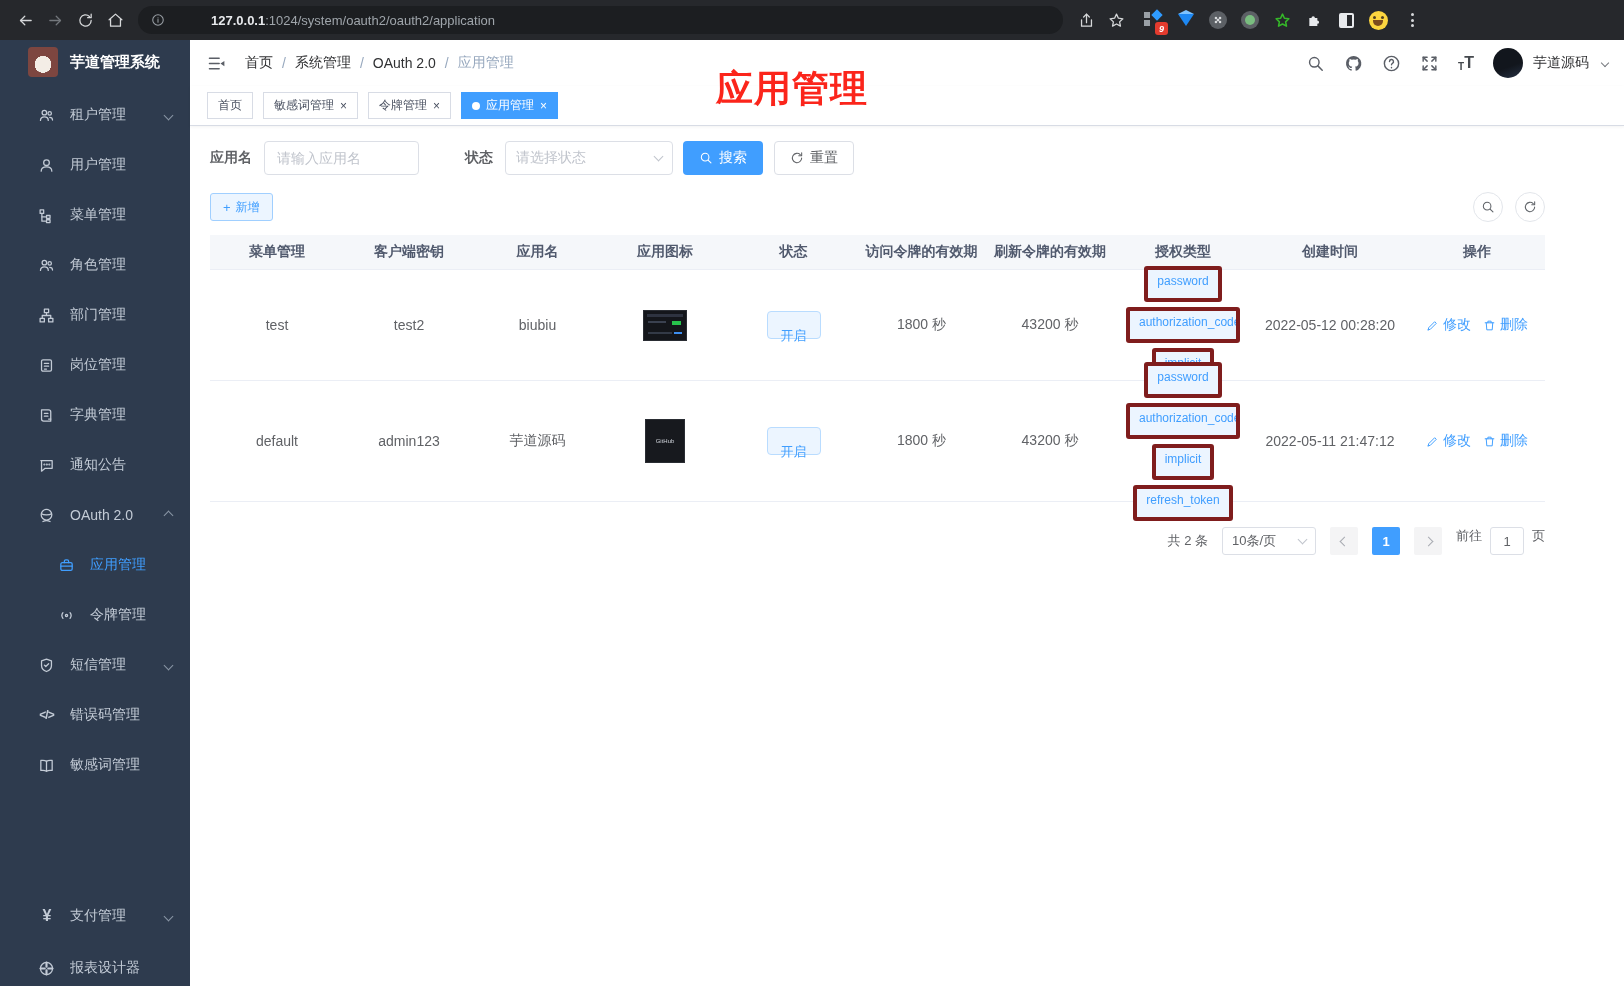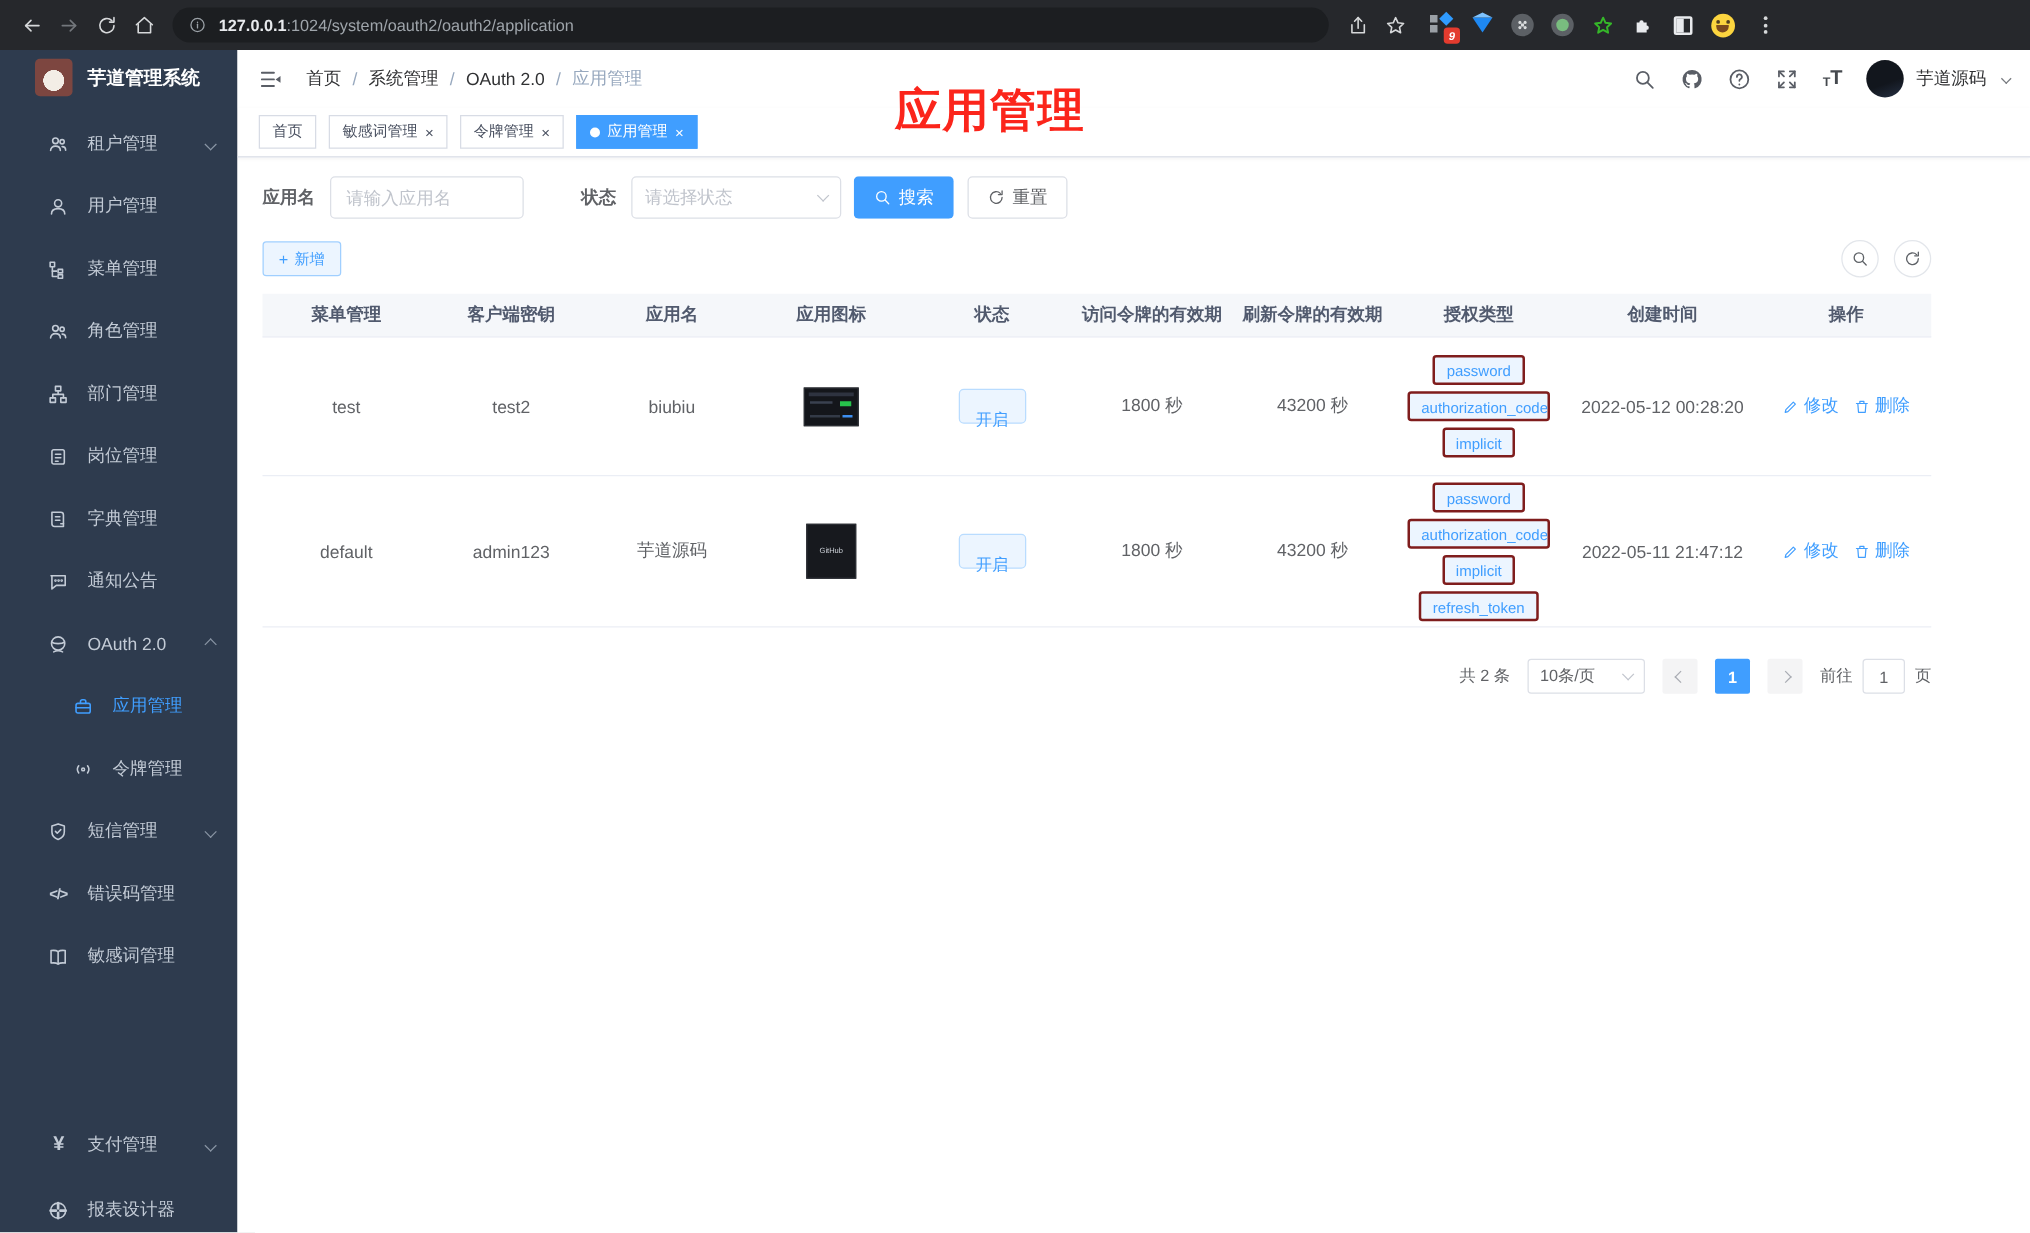--- a/index.html
+++ b/index.html
@@ -10,21 +10,21 @@
   .browser {position:absolute;left:0;top:0;width:1624px;height:40px;background:#26282c;display:flex;align-items:center;padding:0 10px;}
   .b-ico {width:30px;height:34px;display:flex;align-items:center;justify-content:center;color:#d6d8da;flex:none;}
   .b-ico svg {width:17px;height:17px;}
   .b-ico.dim {color:#73777c;}
   .ic {stroke:currentColor;fill:none;stroke-width:1.8;stroke-linecap:round;stroke-linejoin:round;}
   .icf {fill:currentColor;stroke:none;}
   .url-pill {width:925px;height:28px;background:#1c1e21;border-radius:14px;display:flex;align-items:center;gap:10px;padding:0 13px;margin:0 8px;flex:none;}
   .url-pill .info-ic {color:#9aa0a6;display:flex;}
   .url-pill .info-ic svg{width:14px;height:14px;}
   .url-text {font-size:13px;color:#9fa5ab;white-space:nowrap;}
-  .url-text .host {color:#e8eaed;font-weight:700;}
+  .url-text .host {color:#e8eaed;font-weight:700;margin-left:36px;}
   .ext-zone {display:flex;align-items:center;margin-left:8px;gap:2px;}
   .ext {width:30px;height:34px;display:flex;align-items:center;justify-content:center;position:relative;flex:none;}
   .badge {position:absolute;right:1px;bottom:2px;min-width:13px;height:13px;background:#e33b2e;color:#fff;border-radius:3px;font-size:9px;font-weight:700;display:flex;align-items:center;justify-content:center;padding:0 2px;}
   .sq {position:absolute;background:#9aa0a6;width:6px;height:6px;}
   .dia {position:absolute;width:8px;height:8px;background:#2f9bff;transform:rotate(45deg);}
   .gem {width:0;height:0;border-left:8px solid transparent;border-right:8px solid transparent;border-top:12px solid #1e88f2;position:relative;}
   .gem:before {content:"";position:absolute;left:-8px;top:-16px;border-left:8px solid transparent;border-right:8px solid transparent;border-bottom:4px solid #7ec3ff;}
   .circ-gray {width:18px;height:18px;border-radius:50%;background:#5c6065;display:flex;align-items:center;justify-content:center;color:#d9dbdd;}
   .circ-gray svg{width:10px;height:10px;}
   .circ-ring {width:18px;height:18px;border-radius:50%;background:#5c6065;display:flex;align-items:center;justify-content:center;}
@@ -109,21 +109,21 @@
   .table {margin-top:13px;}
   .t-head {display:flex;align-items:center;background:#f5f7fa;height:35px;border-bottom:1px solid #ebeef5;}
   .th {font-size:14px;font-weight:700;color:#515a6e;text-align:center;}
   .t-row {display:flex;align-items:center;border-bottom:1px solid #ebeef5;}
   .r1 {height:111px;} .r2 {height:121px;}
   .td {font-size:14px;color:#606266;display:flex;align-items:center;justify-content:center;text-align:center;}
   .c1{width:134px}.c2{width:130px}.c3{width:127px}.c4{width:128px}.c5{width:129px}
   .c6{width:127px}.c7{width:130px}.c8{width:136px}.c9{width:158px}.c10{width:136px}
   .status-tag {height:28px;line-height:26px;padding:11px 13px;background:#ecf5ff;border:1px solid #b9dcff;border-radius:4px;color:#409eff;font-size:13px;}
   .grant-col {flex-direction:column;}
-  .tag {background:#ecf5ff;border:2px solid #7f1d1d;border-radius:3px;color:#409eff;font-size:12px;height:24px;line-height:22px;padding:0 9px;margin:2.5px 0;white-space:nowrap;}
+  .tag {background:#ecf5ff;border:4px solid #7f1d1d;border-radius:3px;color:#409eff;font-size:12px;height:36px;line-height:22px;padding:0 9px;margin:2.5px 0;white-space:nowrap;}
   .tag.wide {max-width:114px;overflow:hidden;}
   .act {color:#409eff;display:flex;align-items:center;gap:4px;cursor:pointer;font-size:14px;}
   .act svg {width:13px;height:13px;}
   .act + .act {margin-left:12px;}
   .thumb1 {width:44px;height:31px;background:#14161b;border:1px solid #2a2d33;position:relative;}
   .thumb1 i {position:absolute;display:block;}
   .t1a {top:3px;left:3px;right:3px;height:3px;background:#2e3340;}
   .t1b {top:10px;right:5px;width:9px;height:4px;background:#27c24c;}
   .t1c {top:10px;left:4px;width:18px;height:2px;background:#3a4150;}
   .t1d {bottom:6px;left:4px;width:24px;height:2px;background:#333a47;}
@@ -132,21 +132,21 @@
   .thumb2 span {font-size:6px;color:#cfd3da;}
 
   
   .pagination {margin-top:25px;display:flex;align-items:center;justify-content:flex-end;gap:14px;font-size:13px;color:#606266;}
   .psize {width:94px;height:28px;border:1px solid #dcdfe6;border-radius:3px;display:flex;align-items:center;justify-content:space-between;padding:0 9px;cursor:pointer;}
   .pbtn {min-width:28px;height:28px;background:#f4f4f5;border-radius:2px;display:flex;align-items:center;justify-content:center;cursor:pointer;}
   .pbtn .chev {border-color:#a8abb2;}
   .pbtn.active {background:#409eff;color:#fff;font-weight:700;}
   .chev.left {transform:rotate(135deg);}
   .chev.right {transform:rotate(-45deg);}
-  .goto-wrap {display:flex;align-items:center;gap:8px;}
+  .goto-wrap {display:flex;align-items:flex-start;gap:8px;}
   .goto-input {width:34px;height:28px;border:1px solid #dcdfe6;border-radius:3px;text-align:center;font-size:13px;color:#606266;outline:none;font-family:inherit;}
 
   
   .annotation {position:absolute;left:716px;top:64px;font-size:37px;font-weight:700;color:#fb251b;letter-spacing:1px;z-index:40;}
 </style>
 </head>
 <body>
 
 <div class="screen">
 

